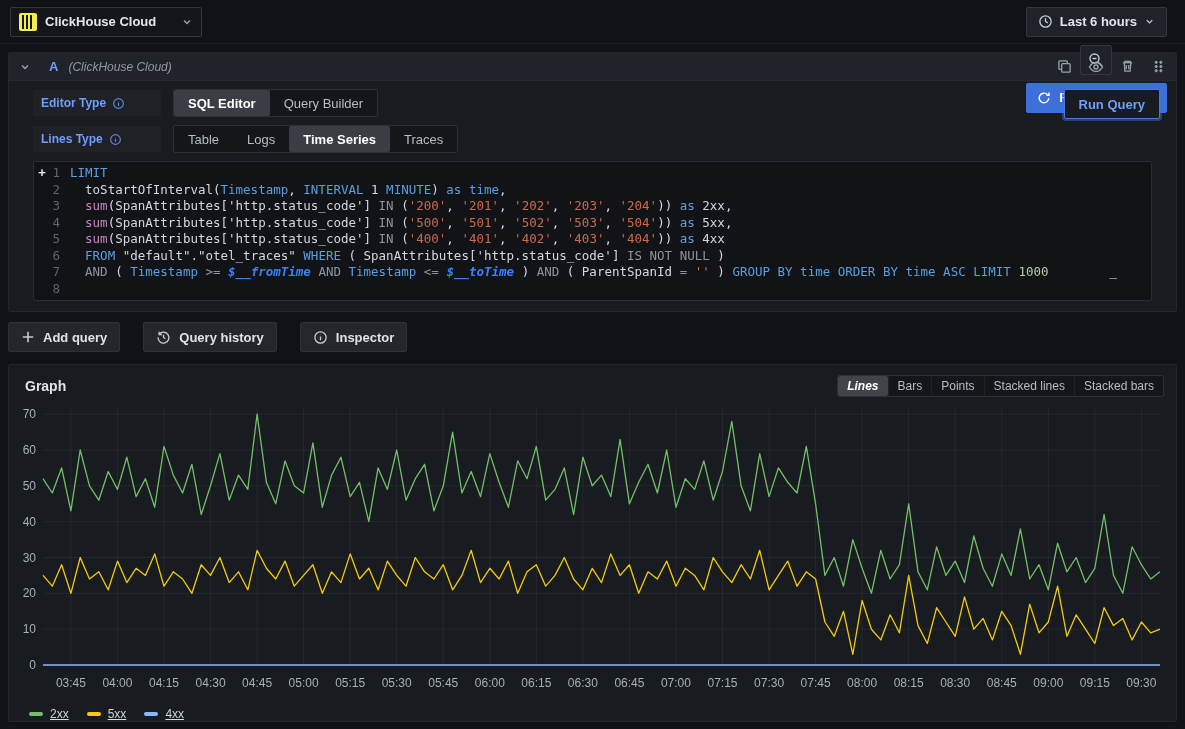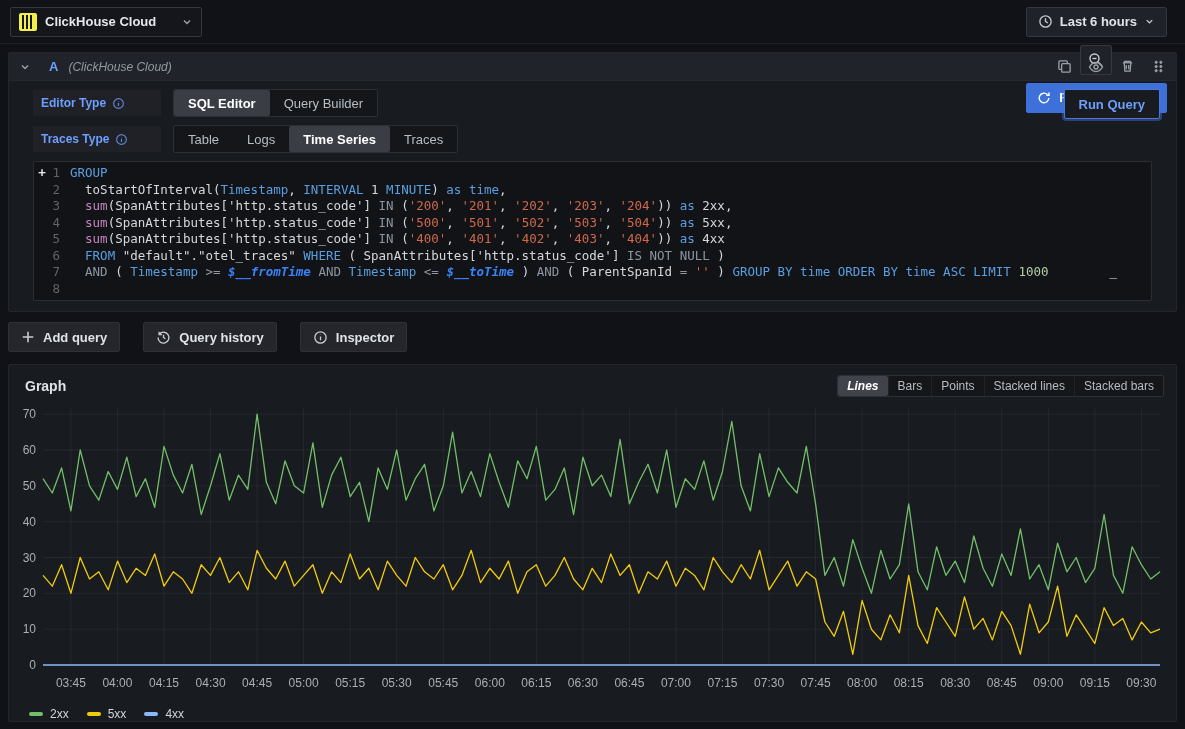--- a/index.html
+++ b/index.html
@@ -79,21 +79,21 @@
 
   
   .g-panel { position:relative; }
   .g-header { display:flex; align-items:center; justify-content:space-between; padding:10px 12px 2px 16px; }
   .g-title { font-size:14px; font-weight:bold; color:#dfe3e8; }
   .g-toggle { display:flex; height:22px; border:1px solid #2c3036; border-radius:2px; background:#141619; }
   .g-toggle .tg-item { font-size:12px; padding:0 9px; border-left:1px solid rgba(255,255,255,0.06); }
   .g-toggle .tg-item:first-child { border-left:none;font-style:italic; }
   .g-toggle .tg-item.selected { background:#404349; }
   .chart-wrap { margin:2px 12px 0 10px; }
-  .legend { display:flex; align-items:flex-start; gap:18px; padding:2px 0 0 20px; }
+  .legend { display:flex; align-items:flex-start; gap:18px; padding:2px 0 0 20px;text-decoration:underline; }
   .legend-item { display:flex; align-items:center; gap:7px; cursor:pointer; }
   .legend-swatch { width:14px; height:4px; border-radius:2px; }
   .legend-label { font-size:12px; color:#d0d6dc; }
 </style>
 </head>
 <body>
 
 <div class="topbar">
   <div class="ds-picker">
     <span class="ds-logo"></span>
@@ -193,36 +193,36 @@
               <path d="M8 7v4M8 5v.2"></path>
             </svg>
         </span>
         <div class="toggle-group" id="editor-type-toggle">
             <button class="tg-item selected">SQL Editor</button>
             <button class="tg-item">Query Builder</button>
           </div>
       </div>
       <div class="form-row">
         <span class="inline-label">
-          <span>Traces Type</span>
+          <span>Lines Type</span>
           <svg width="13" height="13" viewBox="0 0 16 16" fill="none" stroke-width="1.4">
               <circle cx="8" cy="8" r="6"></circle>
               <path d="M8 7v4M8 5v.2"></path>
             </svg>
         </span>
         <div class="toggle-group" id="query-type-toggle">
             <button class="tg-item">Table</button>
             <button class="tg-item">Logs</button>
             <button class="tg-item selected">Time Series</button>
             <button class="tg-item">Traces</button>
           </div>
       </div>
       <button class="panel-run-btn">Run Query</button>
       <div class="sql-box" id="sql-box">
-          <div class="sql-line"><span class="sql-gutter">+</span><span class="sql-num">1</span><span><span class="tok-kw">GROUP</span></span></div>
+          <div class="sql-line"><span class="sql-gutter">+</span><span class="sql-num">1</span><span><span class="tok-kw">LIMIT</span></span></div>
           <div class="sql-line"><span class="sql-gutter"></span><span class="sql-num">2</span><span><span class="tok-plain">  toStartOfInterval(</span><span class="tok-kw">Timestamp</span><span class="tok-plain">, </span><span class="tok-kw">INTERVAL</span><span class="tok-plain"> 1 </span><span class="tok-kw">MINUTE</span><span class="tok-plain">) </span><span class="tok-kw">as</span><span class="tok-plain"> </span><span class="tok-kw">time</span><span class="tok-plain">,</span></span></div>
           <div class="sql-line"><span class="sql-gutter"></span><span class="sql-num">3</span><span><span class="tok-plain">  </span><span class="tok-fn">sum</span><span class="tok-plain">(SpanAttributes['http.status_code'] </span><span class="tok-op">IN</span><span class="tok-plain"> (</span><span class="tok-str">'200'</span><span class="tok-plain">, </span><span class="tok-str">'201'</span><span class="tok-plain">, </span><span class="tok-str">'202'</span><span class="tok-plain">, </span><span class="tok-str">'203'</span><span class="tok-plain">, </span><span class="tok-str">'204'</span><span class="tok-plain">)) </span><span class="tok-kw">as</span><span class="tok-plain"> 2xx,</span></span></div>
           <div class="sql-line"><span class="sql-gutter"></span><span class="sql-num">4</span><span><span class="tok-plain">  </span><span class="tok-fn">sum</span><span class="tok-plain">(SpanAttributes['http.status_code'] </span><span class="tok-op">IN</span><span class="tok-plain"> (</span><span class="tok-str">'500'</span><span class="tok-plain">, </span><span class="tok-str">'501'</span><span class="tok-plain">, </span><span class="tok-str">'502'</span><span class="tok-plain">, </span><span class="tok-str">'503'</span><span class="tok-plain">, </span><span class="tok-str">'504'</span><span class="tok-plain">)) </span><span class="tok-kw">as</span><span class="tok-plain"> 5xx,</span></span></div>
           <div class="sql-line"><span class="sql-gutter"></span><span class="sql-num">5</span><span><span class="tok-plain">  </span><span class="tok-fn">sum</span><span class="tok-plain">(SpanAttributes['http.status_code'] </span><span class="tok-op">IN</span><span class="tok-plain"> (</span><span class="tok-str">'400'</span><span class="tok-plain">, </span><span class="tok-str">'401'</span><span class="tok-plain">, </span><span class="tok-str">'402'</span><span class="tok-plain">, </span><span class="tok-str">'403'</span><span class="tok-plain">, </span><span class="tok-str">'404'</span><span class="tok-plain">)) </span><span class="tok-kw">as</span><span class="tok-plain"> 4xx</span></span></div>
           <div class="sql-line"><span class="sql-gutter"></span><span class="sql-num">6</span><span><span class="tok-plain">  </span><span class="tok-kw">FROM</span><span class="tok-plain"> "default"."otel_traces" </span><span class="tok-kw">WHERE</span><span class="tok-plain"> ( SpanAttributes['http.status_code'] </span><span class="tok-op">IS NOT NULL</span><span class="tok-plain"> )</span></span></div>
           <div class="sql-line"><span class="sql-gutter"></span><span class="sql-num">7</span><span><span class="tok-plain">  </span><span class="tok-op">AND</span><span class="tok-plain"> ( </span><span class="tok-kw">Timestamp</span><span class="tok-plain"> </span><span class="tok-op">&gt;=</span><span class="tok-plain"> </span><span class="tok-var">$__fromTime</span><span class="tok-plain"> </span><span class="tok-op">AND</span><span class="tok-plain"> </span><span class="tok-kw">Timestamp</span><span class="tok-plain"> </span><span class="tok-op">&lt;=</span><span class="tok-plain"> </span><span class="tok-var">$__toTime</span><span class="tok-plain"> ) </span><span class="tok-op">AND</span><span class="tok-plain"> ( ParentSpanId </span><span class="tok-op">=</span><span class="tok-plain"> </span><span class="tok-str">''</span><span class="tok-plain"> ) </span><span class="tok-kw">GROUP BY time ORDER BY time ASC LIMIT</span><span class="tok-plain"> </span><span class="tok-num">1000</span></span><span class="sql-cursor">_</span></div>
           <div class="sql-line"><span class="sql-gutter"></span><span class="sql-num">8</span><span></span></div>
         </div>
     </div>
   </div>

